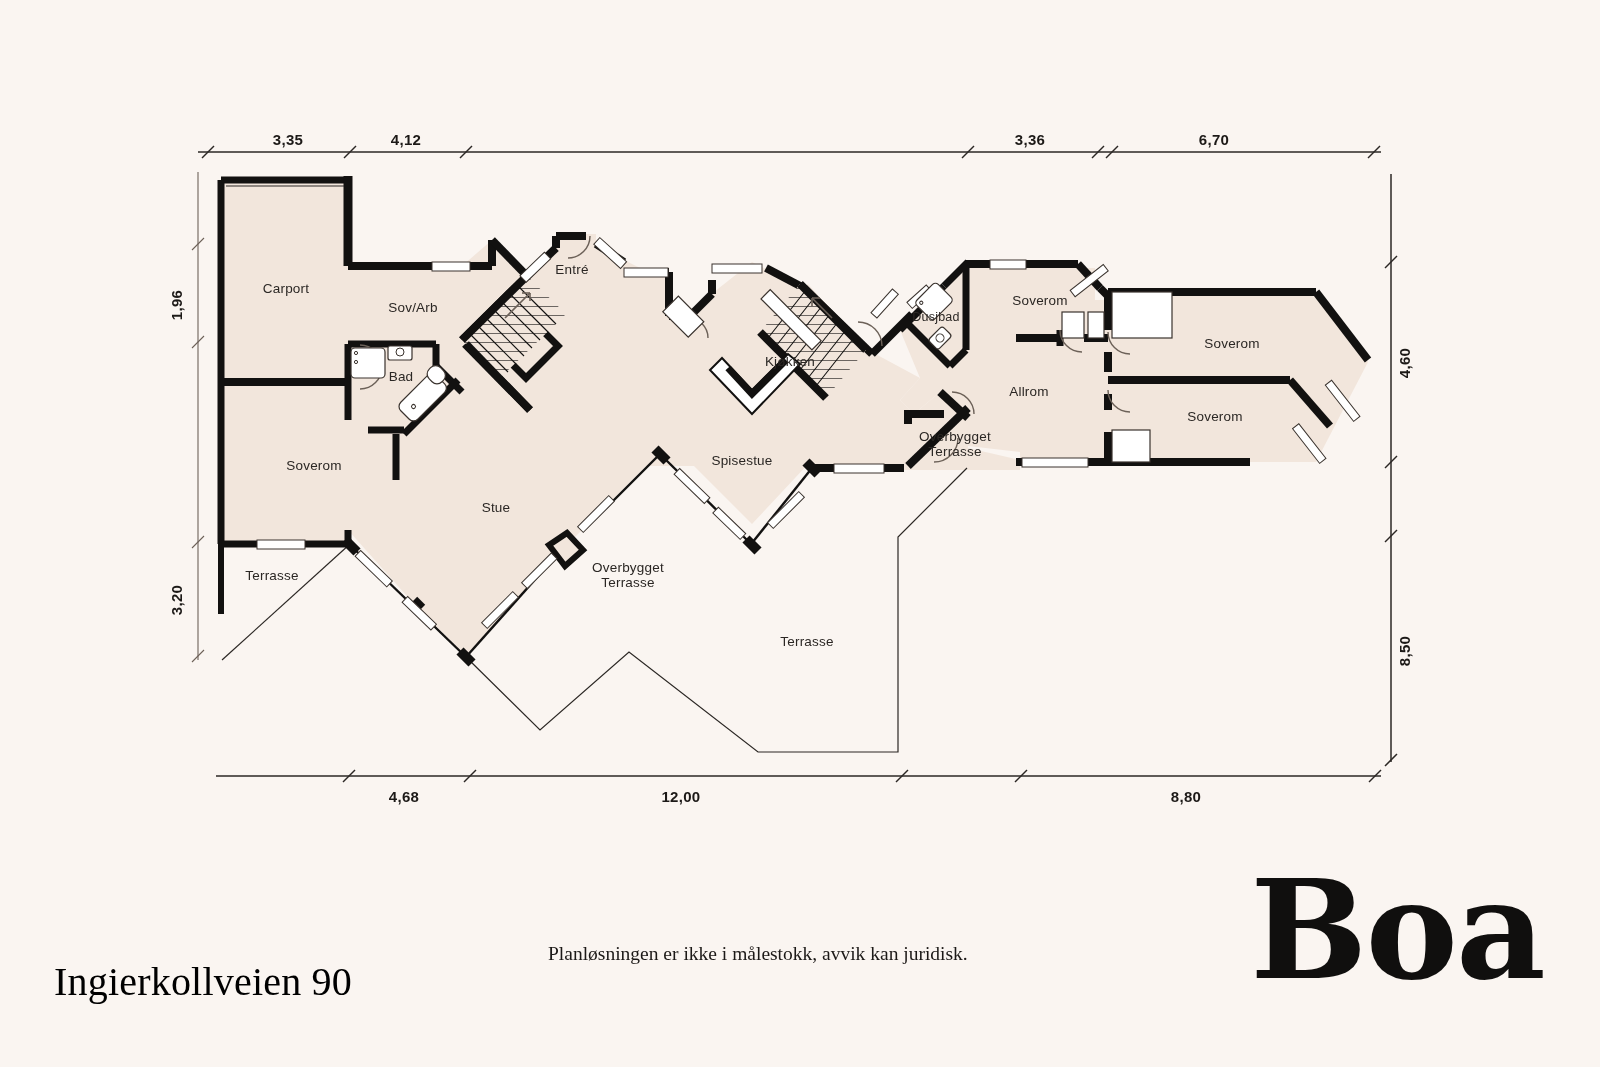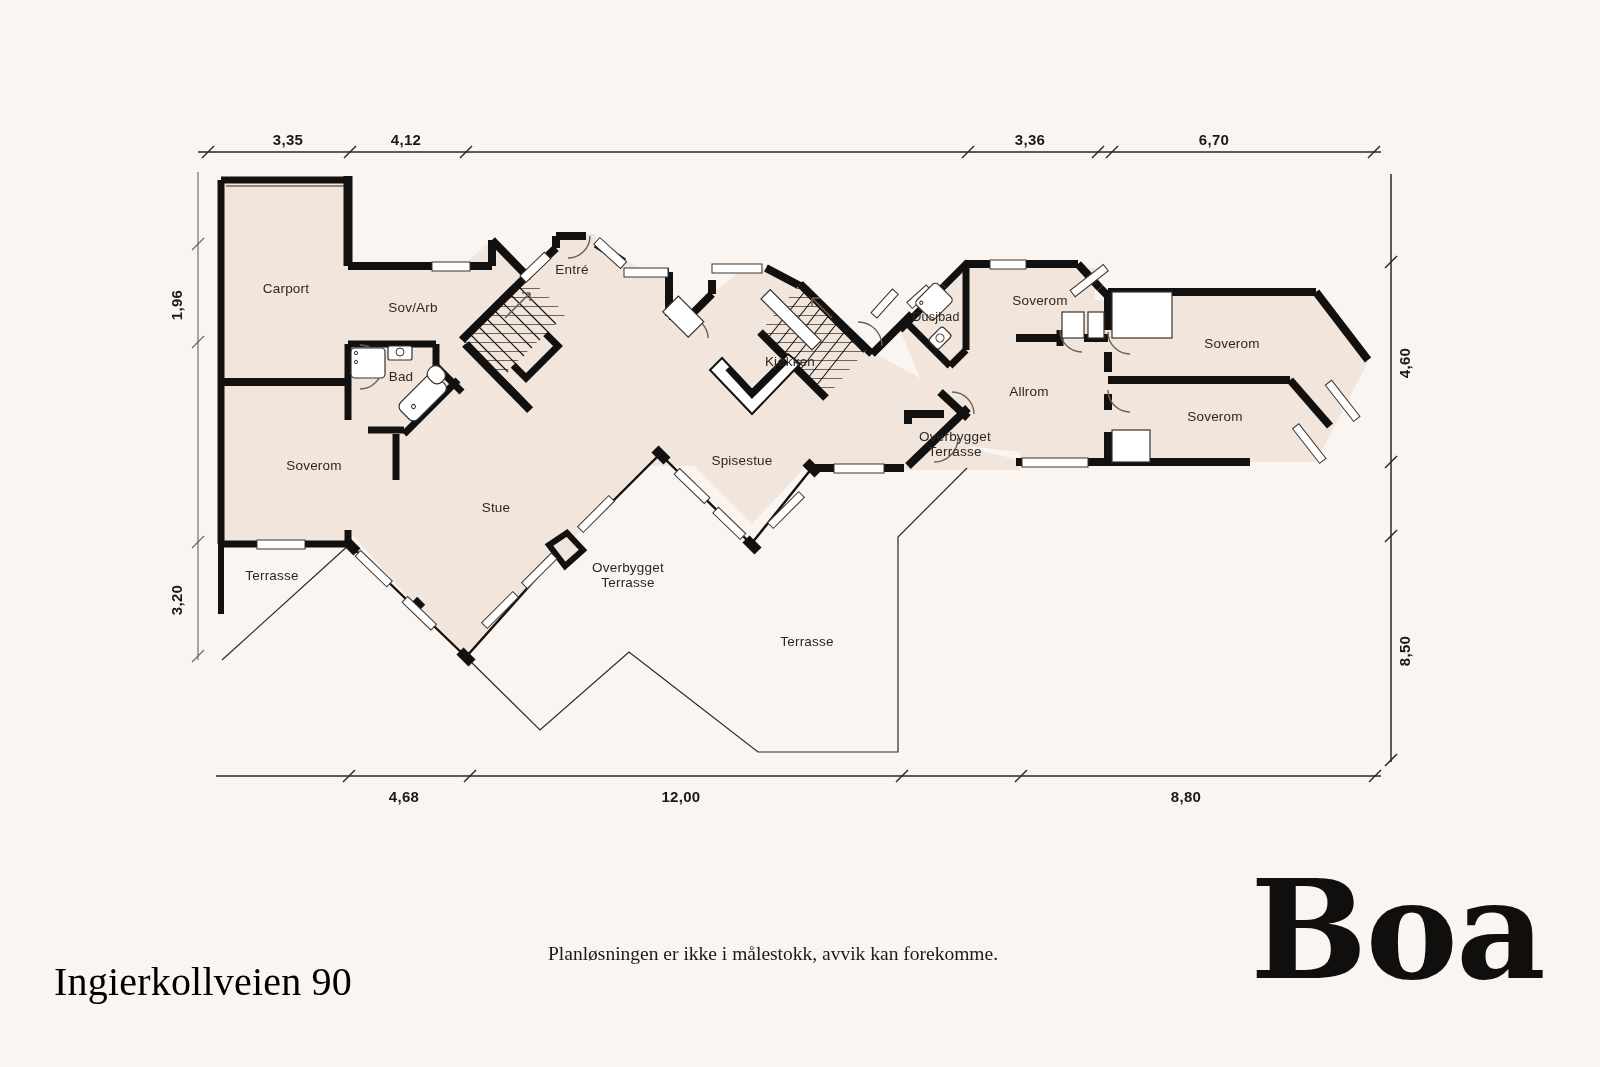--- a/index.html
+++ b/index.html
@@ -518,18 +518,18 @@
           <text class="dim-text" x="182" y="600" transform="rotate(-90 182 600)">3,20</text>
           <text class="dim-text" x="1410" y="363" transform="rotate(-90 1410 363)">4,60</text>
           <text class="dim-text" x="1410" y="651" transform="rotate(-90 1410 651)">8,50</text>
         </g>
     </svg>
   </div>
 
   <div id="footer">
     <div id="address">Ingierkollveien 90</div>
     <div id="disclaimer">
-      <div>Planløsningen er ikke i målestokk, avvik kan forekomme.</div>
+      <div>Planløsningen er ikke i målestokk, avvik kan juridisk.</div>
     </div>
     <div id="brand">Boa</div>
   </div>
 
 </div>
 
 </body></html>

